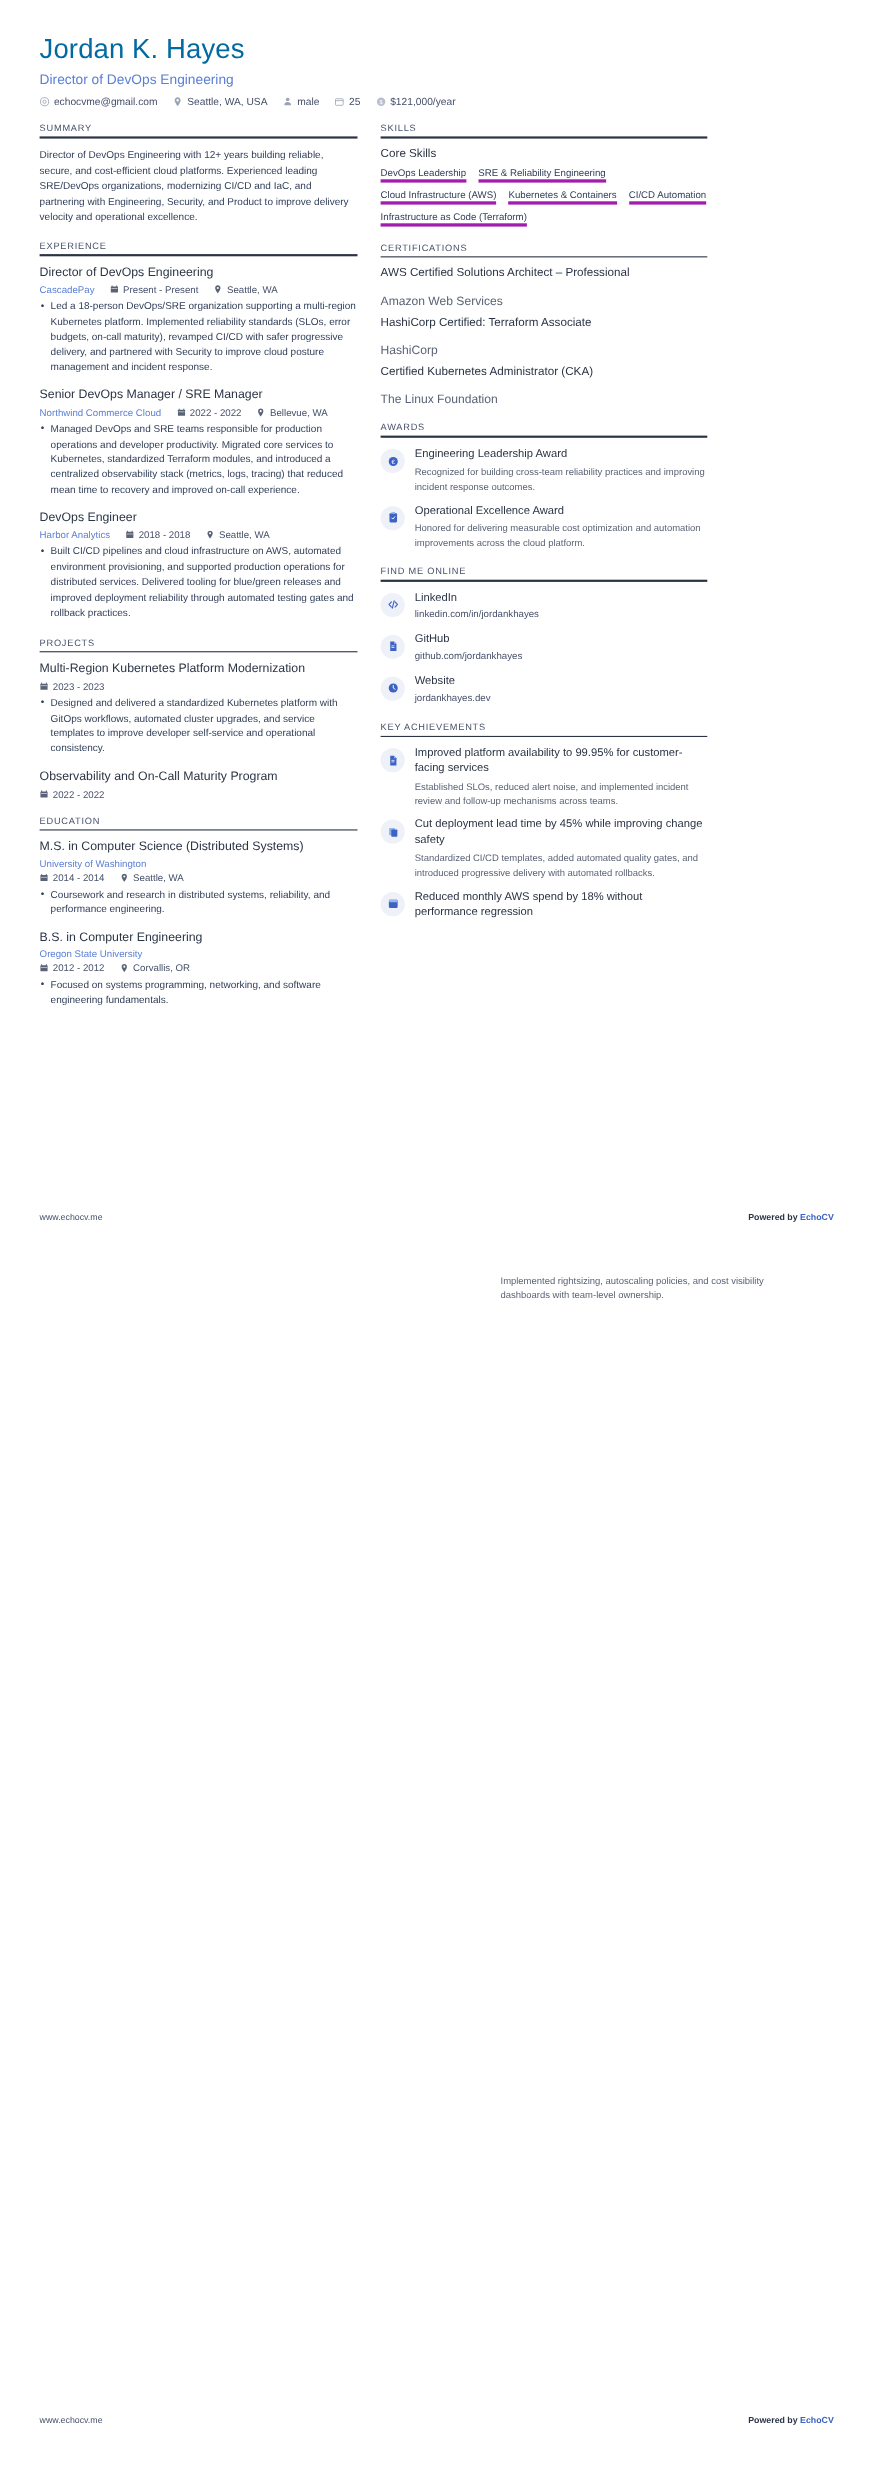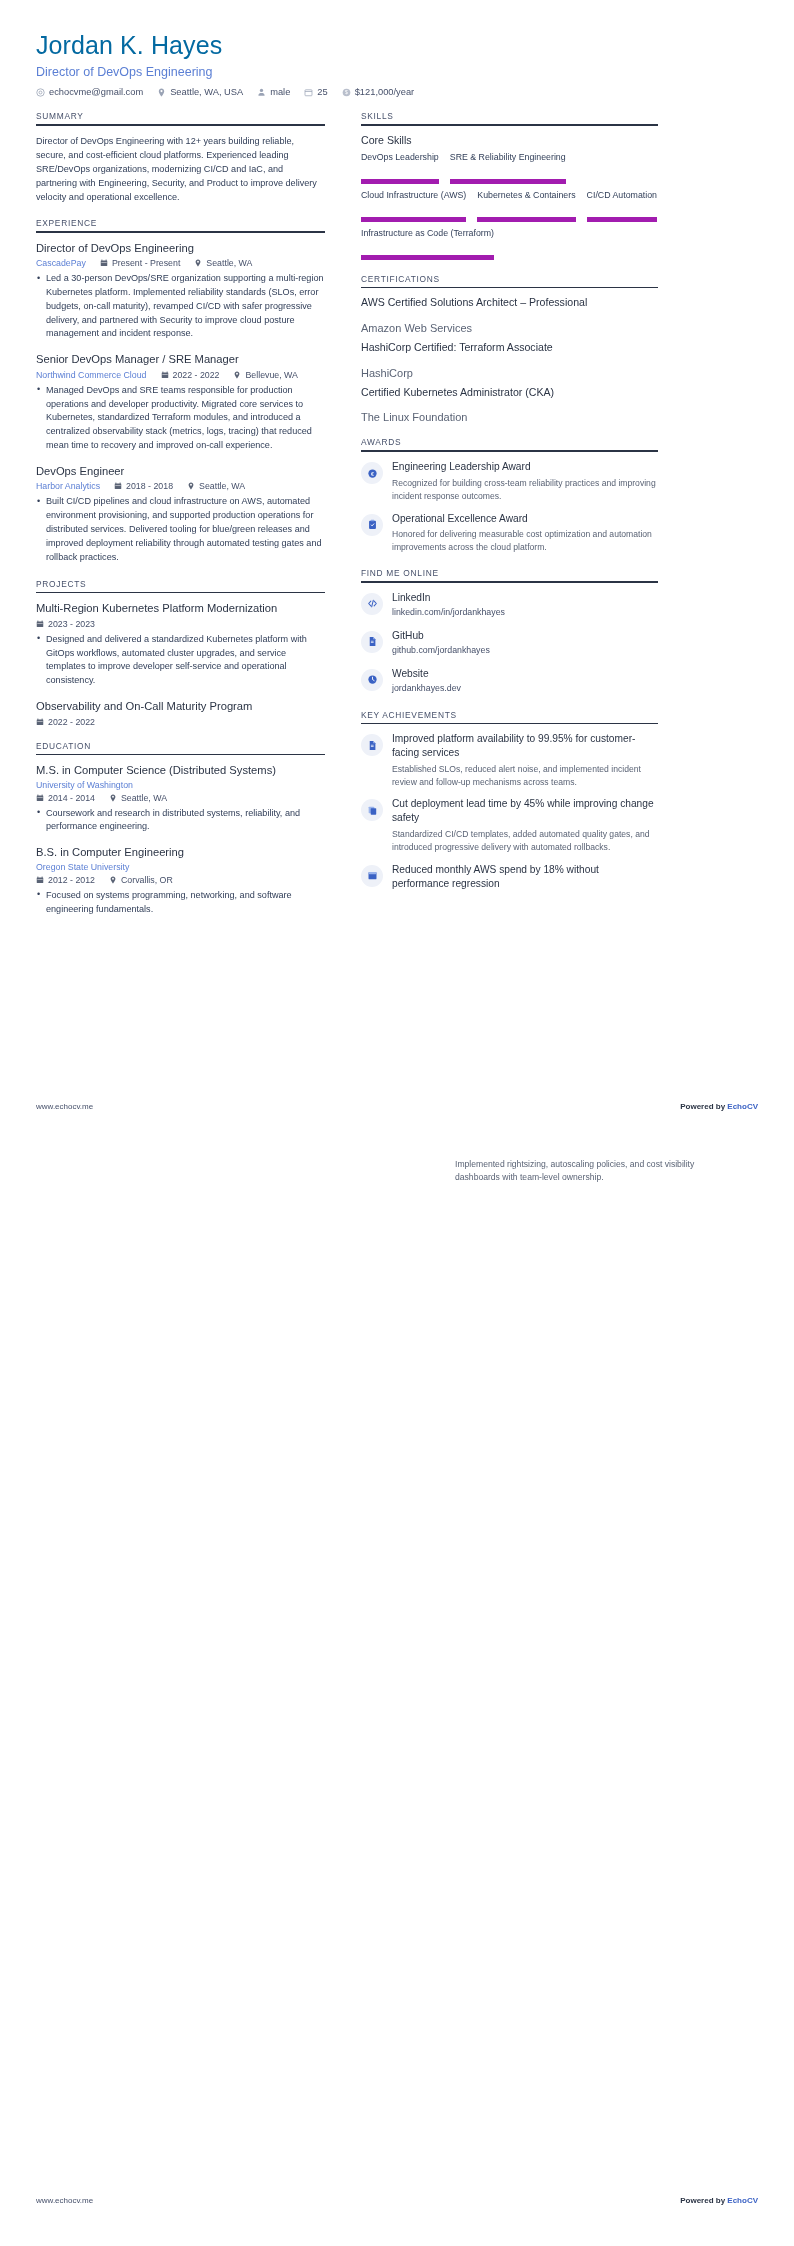--- a/index.html
+++ b/index.html
@@ -52,21 +52,21 @@
     justify-content: center;
     width: 9px; height: 9px;
     color: #9aa3b5;
   }
   .cicon svg { width: 9px; height: 9px; display: block; }
 
   
   .body {
     display: flex;
     padding: 14px 36px 0 36px;
-    gap: 36px;
+    gap: 21px;
     align-items: flex-start;
   }
   .col-left  { width: 289px; flex: none; }
   .col-right { width: 297px; flex: none; }
 
   
   .sec { margin-bottom: 14px; }
   .sec-title {
     font-size: 8.4px;
     letter-spacing: .7px;
@@ -140,22 +140,22 @@
     margin-bottom: 6px;
   }
   .skill-tags {
     display: flex;
     flex-wrap: wrap;
     gap: 6px 11px;
   }
   .skill-tag {
     font-size: 8.8px;
     color: #33405a;
-    border-bottom: 5px solid #a21caf;
-    padding-bottom: 16px;
+    border-bottom: 3px solid #a21caf;
+    padding-bottom: 0;
     line-height: 1.25;
     white-space: nowrap;
   }
 
   
   .cert { margin-bottom: 7px; }
   .cert-name {
     font-size: 10.6px;
     color: #2b3445;
     line-height: 1.3;
@@ -320,21 +320,21 @@
             <span class="meta-item">
               <span class="micon">
                   <svg viewBox="0 0 16 16" fill="currentColor">
                     <path d="M8 .8C5.3.8 3.2 3 3.2 5.6c0 3.6 4.8 9.6 4.8 9.6s4.8-6 4.8-9.6C12.8 3 10.7.8 8 .8zm0 6.6a1.9 1.9 0 110-3.8 1.9 1.9 0 010 3.8z"></path>
                   </svg>
                 </span>
               <span>Seattle, WA</span>
             </span>
           </div>
           <ul class="bullets">
-            <li>Led a 30-person DevOps/SRE organization supporting a multi-region Kubernetes platform. Implemented reliability standards (SLOs, error budgets, on-call maturity), revamped CI/CD with safer progressive delivery, and partnered with Security to improve cloud posture management and incident response.</li>
+            <li>Led a 18-person DevOps/SRE organization supporting a multi-region Kubernetes platform. Implemented reliability standards (SLOs, error budgets, on-call maturity), revamped CI/CD with safer progressive delivery, and partnered with Security to improve cloud posture management and incident response.</li>
           </ul>
         </div>
 
         <div class="entry">
           <div class="entry-title">Senior DevOps Manager / SRE Manager</div>
           <div class="entry-meta">
             <span class="entry-org">Northwind Commerce Cloud</span>
             <span class="meta-item">
               <span class="micon">
                   <svg viewBox="0 0 16 16" fill="currentColor">

